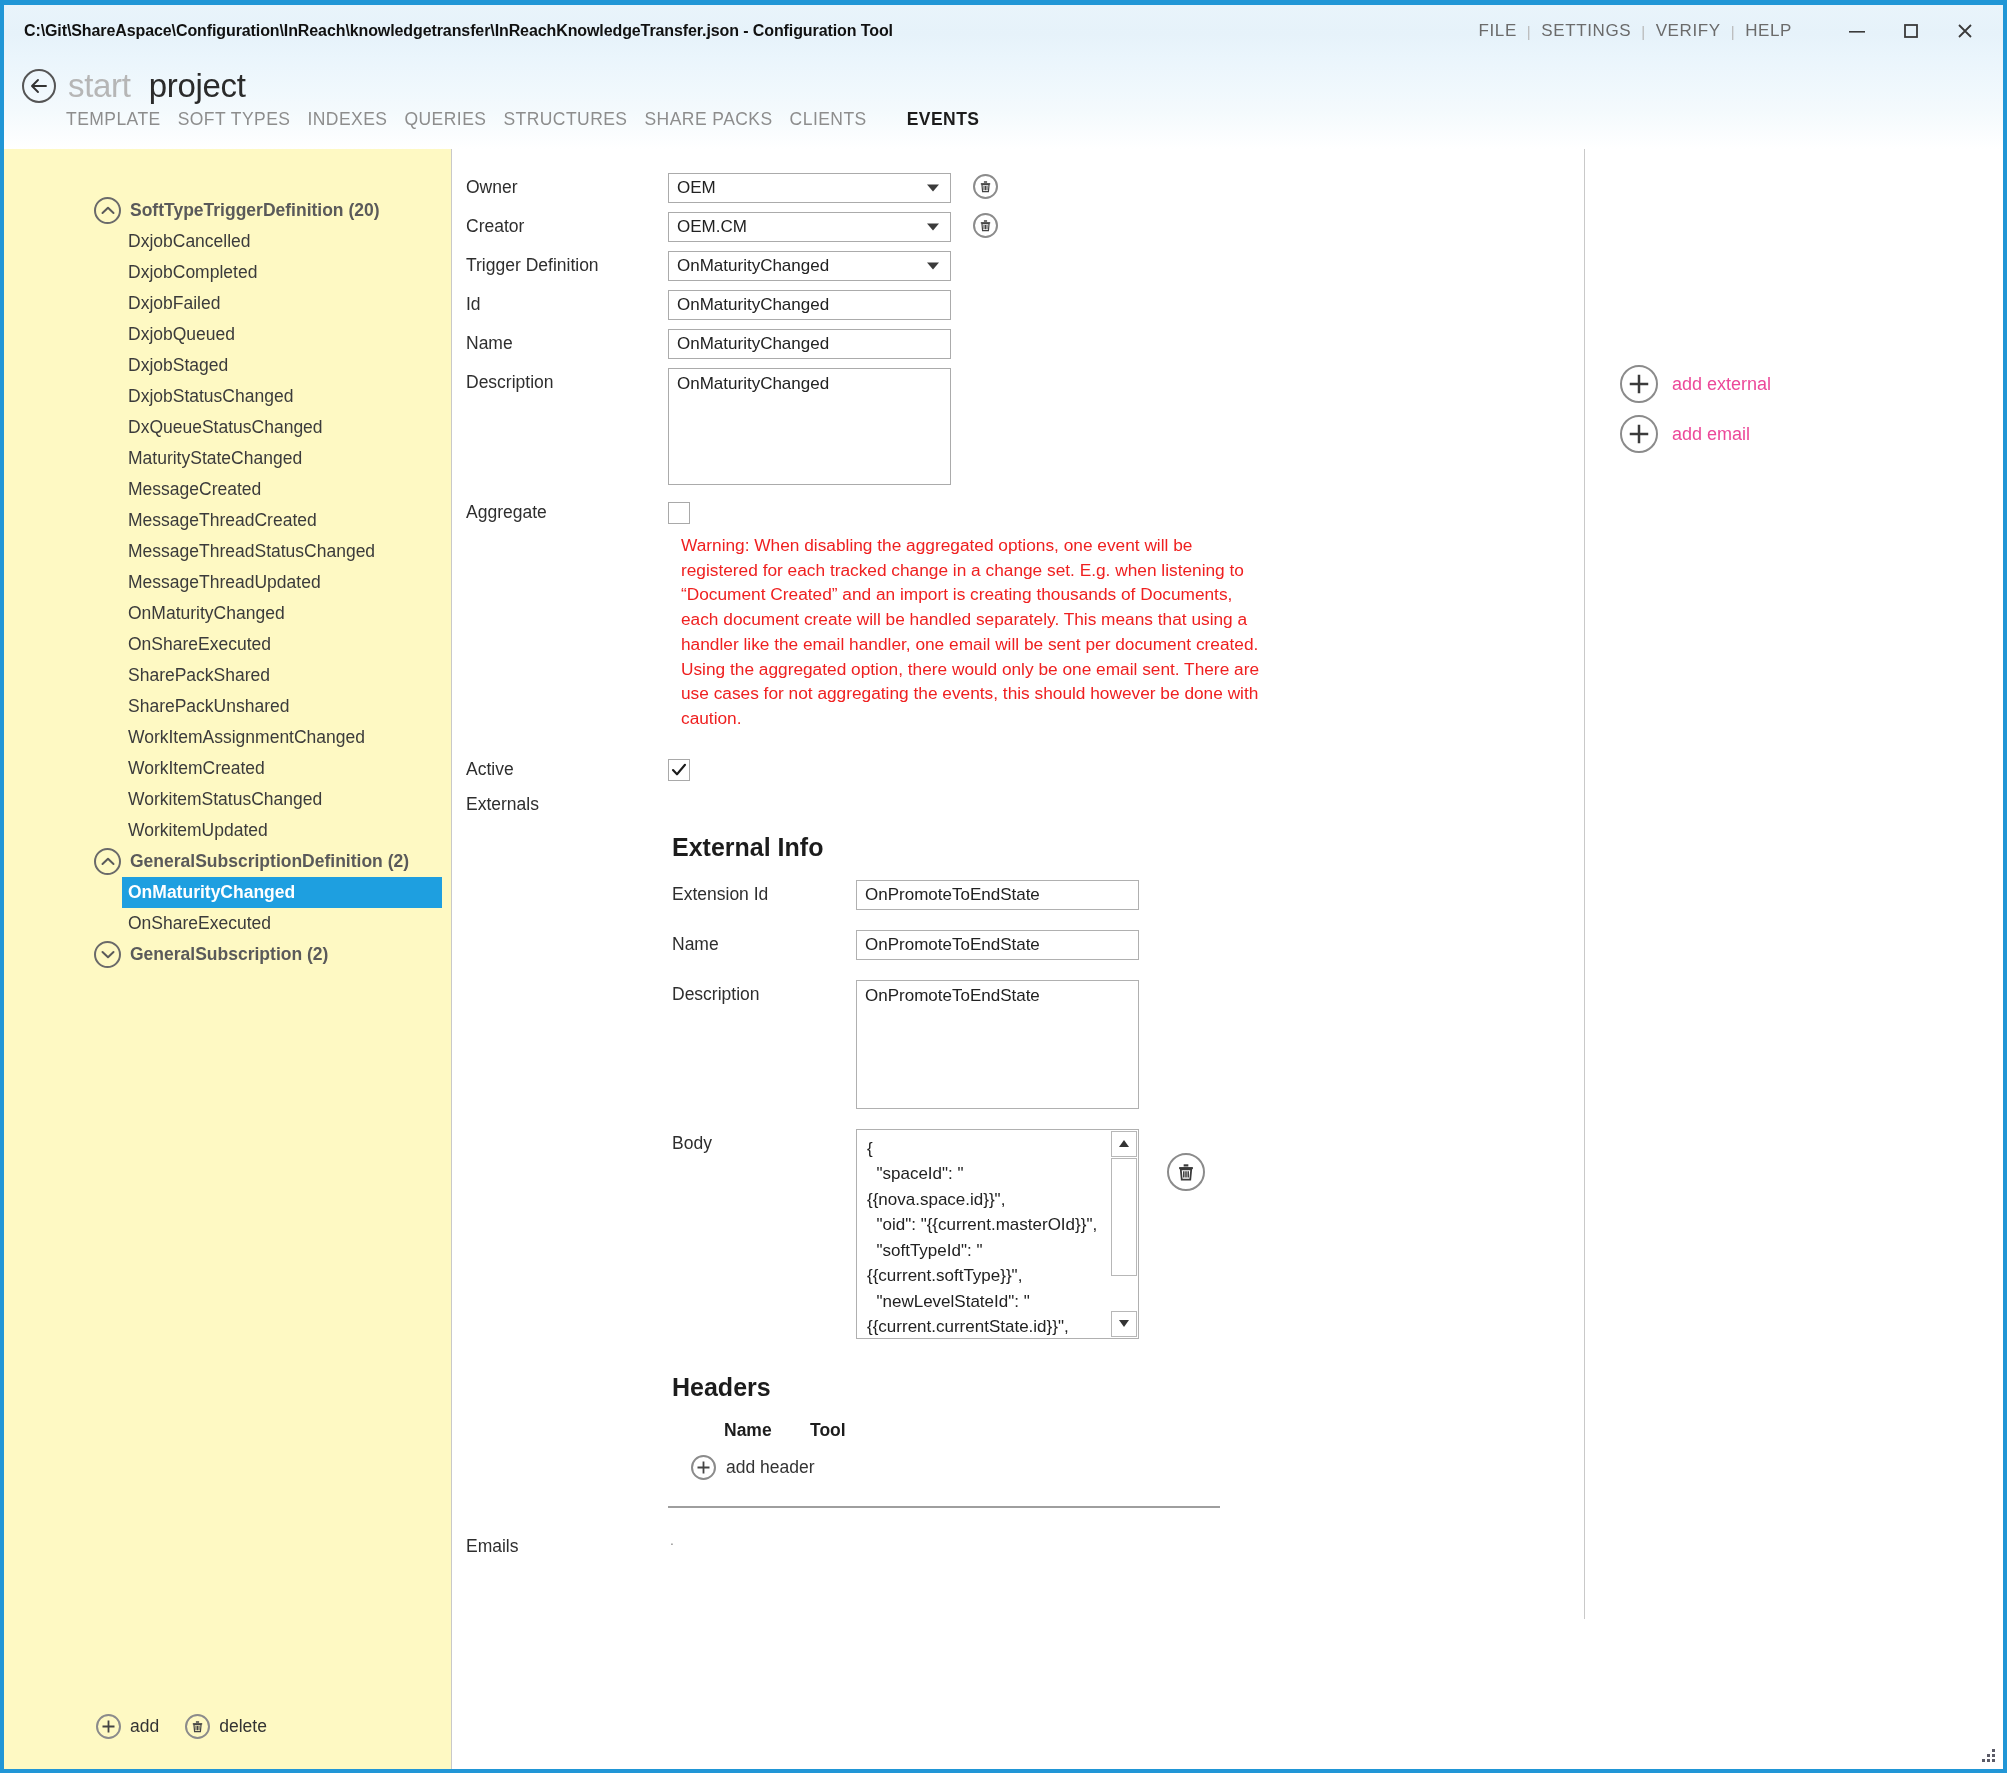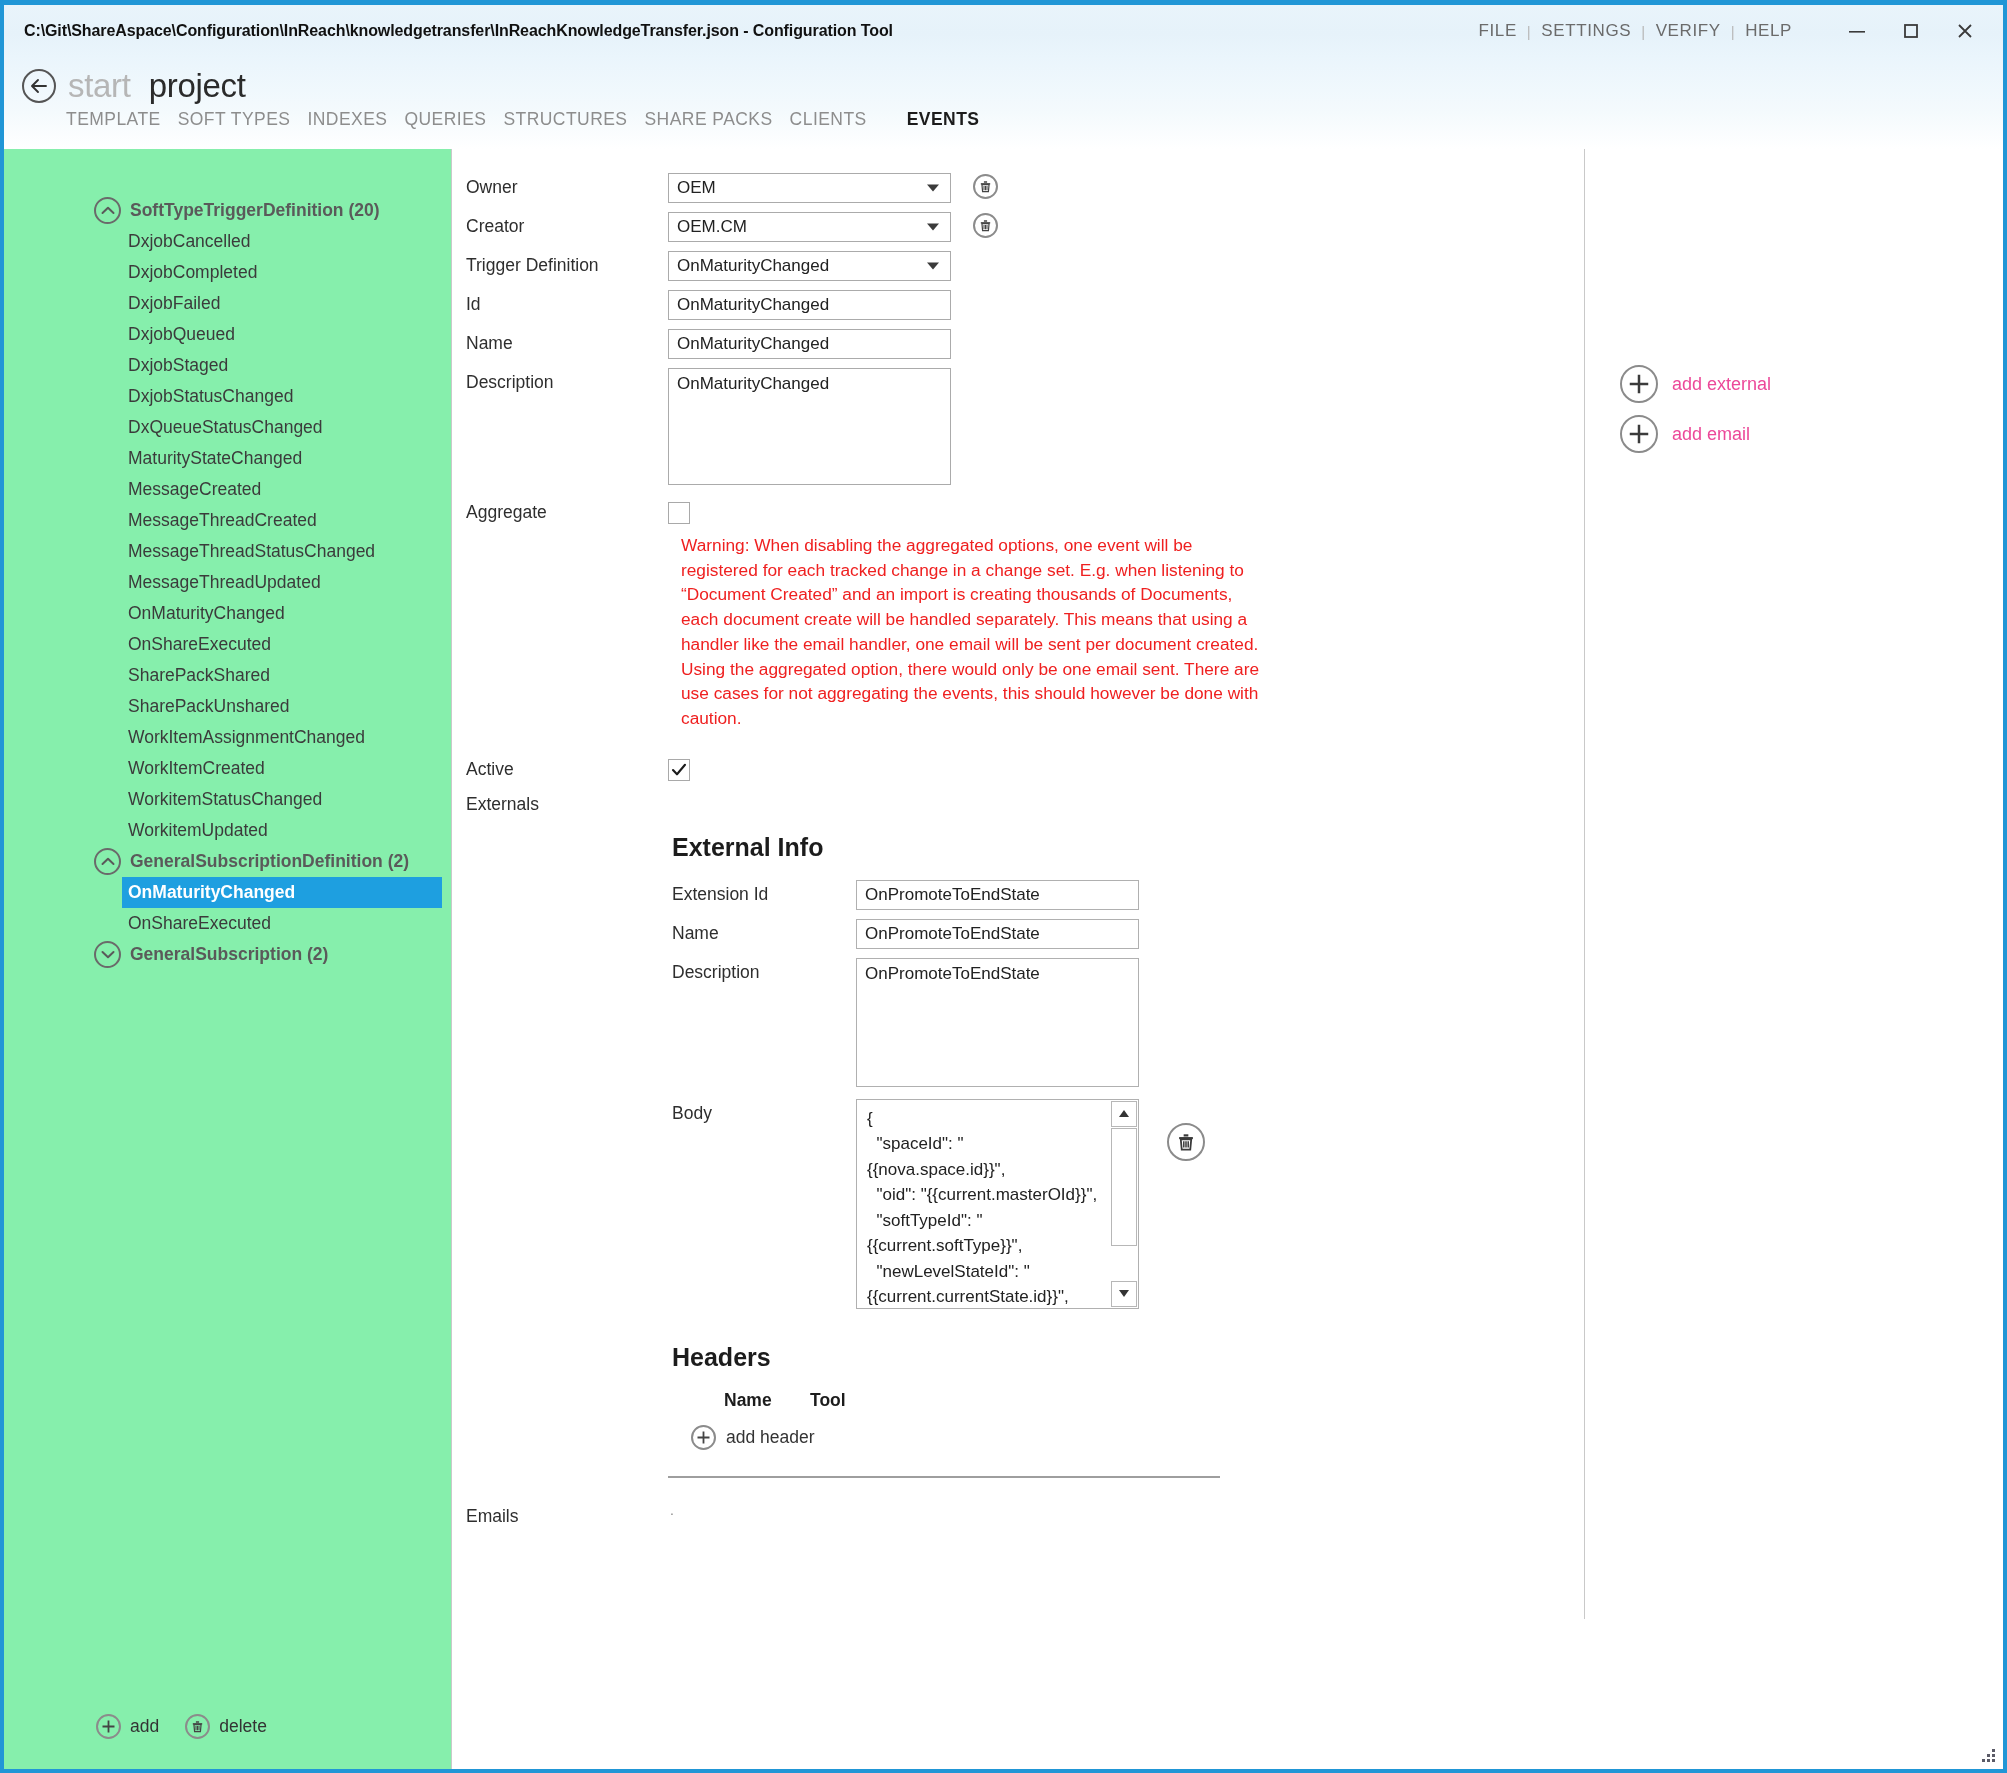--- a/index.html
+++ b/index.html
@@ -118,21 +118,21 @@
     background: #fff;
   }
 
   
   .tree-panel {
     position: absolute;
     left: 0; top: 0;
     width: 448px;
     height: 1620px;
     border-right: 1px solid #c9c9c9;
-    background: #86efac;
+    background: #fef9c3;
   }
   .tree {
     padding-top: 46px;
   }
   .tree-group {
     display: flex;
     align-items: center;
     height: 31px;
     padding-left: 92px;
     position: relative;
@@ -287,21 +287,21 @@
     margin-top: 18px;
     width: 560px;
   }
   .sect-title {
     font-size: 25px;
     font-weight: bold;
     color: #1c1c1c;
     margin-bottom: 18px;
     margin-left: 4px;
   }
-  .erow { display: flex; align-items: flex-start; margin-bottom: 9px; }
+  .erow { display: flex; align-items: flex-start; margin-bottom: 20px; }
   .elabel {
     width: 188px; flex: 0 0 188px;
     font-size: 17.5px;
     color: #2e2e2e;
     padding-top: 4px;
     padding-left: 4px;
   }
   .ebox {
     width: 283px; height: 30px;
     border: 1px solid #b0b0b0;

